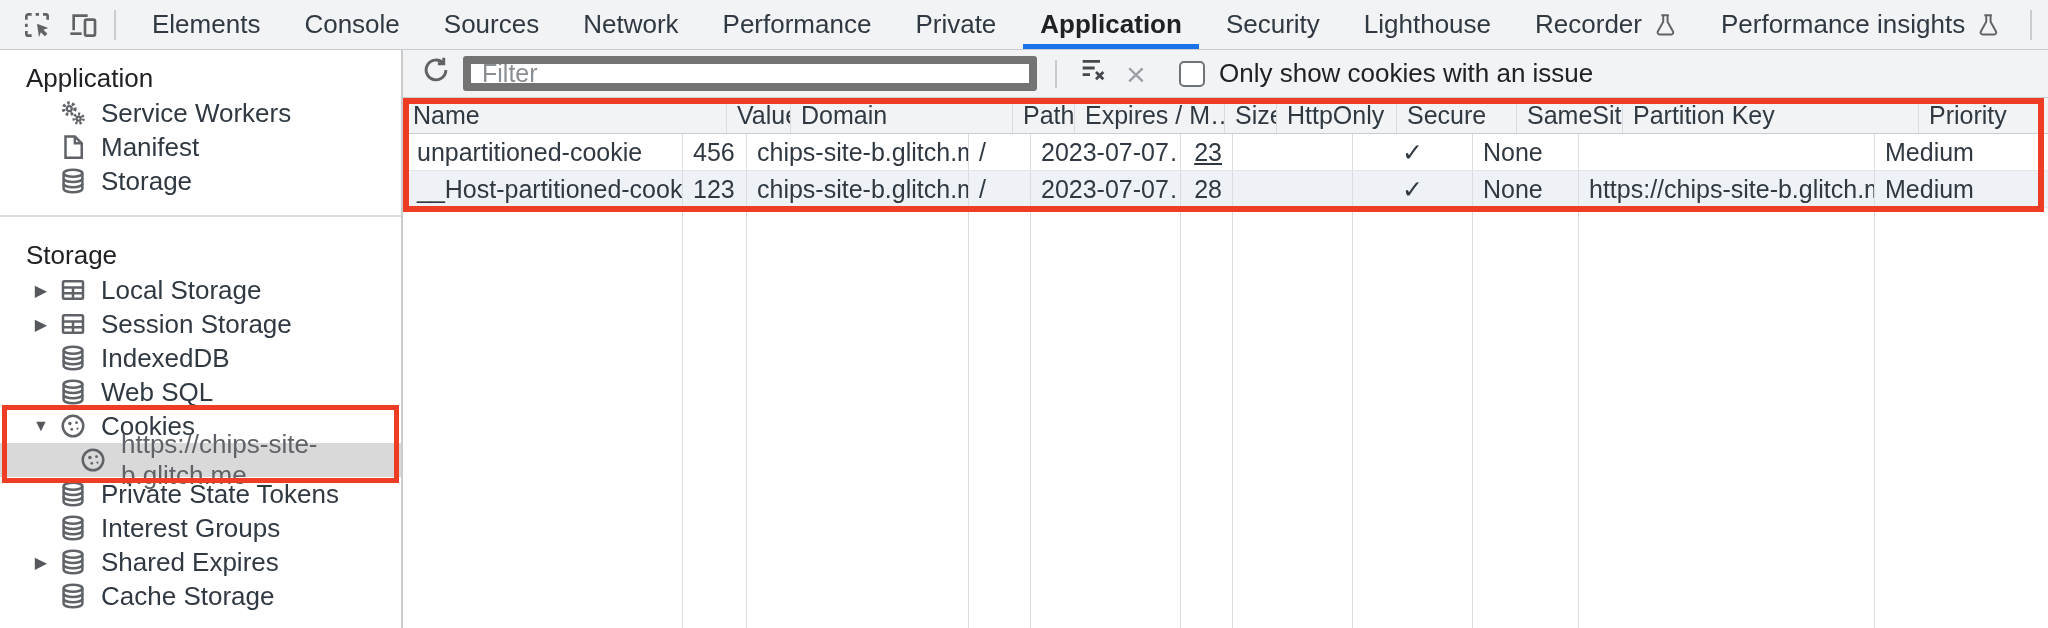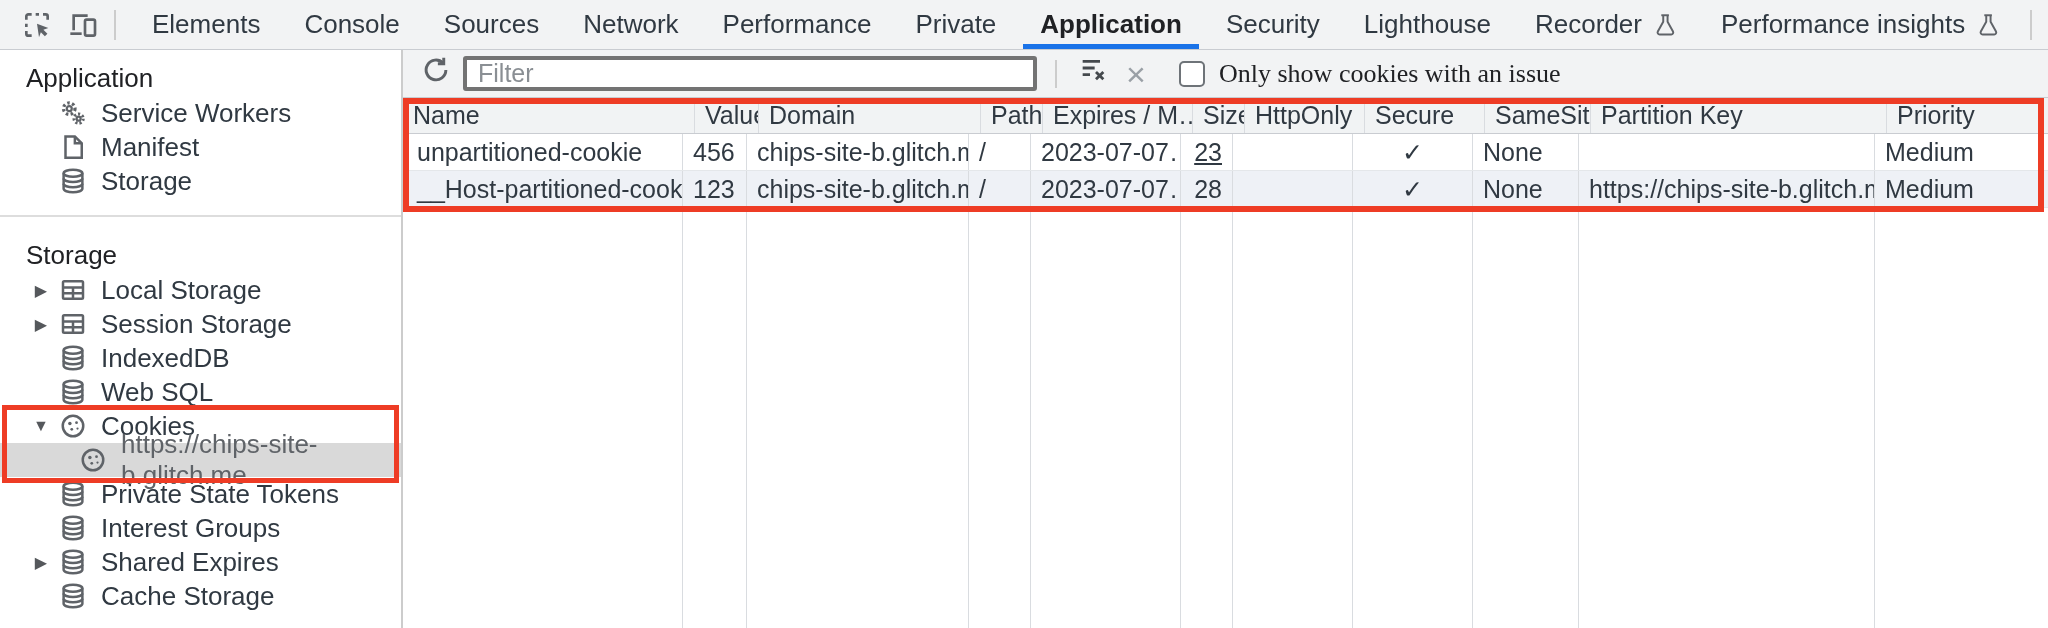--- a/index.html
+++ b/index.html
@@ -40,29 +40,29 @@
   .tree-row.selected { background:var(--selbg); color:#5f6368; }
   .annotation { position:absolute; border:6px solid var(--red); pointer-events:none; z-index:5; }
   .sb-annotation { top:355px; left:2px; width:397px; height:78px; border-width:5px; }
 
   
   .main { flex:1; display:flex; flex-direction:column; min-width:0; position:relative; }
   .filter-toolbar { height:48px; flex:none; background:#f2f3f4; border-bottom:1px solid #c9ccd1;
                     display:flex; align-items:center; padding-left:12px; font-size:26px; }
   .tool-btn { width:42px; height:42px; display:flex; align-items:center; justify-content:center;
               color:#5f6368; flex:none; }
-  .filter-input { width:574px; height:35px; margin-left:6px; border:4px solid #737373; border-radius:3px;
+  .filter-input { width:574px; height:35px; margin-left:6px; border:8px solid #737373; border-radius:3px;
                   background:#fff; font-size:25px; padding:0 11px; color:#303942; outline:none;
                   font-family:"Liberation Sans", sans-serif; }
   .filter-input::placeholder { color:#8a8f94; }
   .tb-sep { width:2px; height:28px; background:#ccc; margin:0 16px 0 18px; flex:none; }
   .x-dim { color:#9aa0a6; font-size:34px; line-height:1; width:42px; text-align:center; }
   .checkbox { width:26px; height:26px; border:2px solid #6e7378; border-radius:5px; background:#fff;
               margin-left:22px; flex:none; }
-  .cb-label { margin-left:14px; color:#202124; white-space:nowrap;font-family:Liberation Serif, serif; }
+  .cb-label { margin-left:14px; color:#202124; white-space:nowrap; }
 
   
   .grid { flex:1; display:flex; flex-direction:column; position:relative; font-size:25px; min-height:0; }
   .g-row { display:flex; height:37px; flex:none; align-items:stretch; border-bottom:1px solid #e4e7ea; }
   .g-row.alt { background:var(--altbg); }
   .g-header { height:36px; background:#f1f3f4; border-bottom:1px solid #c9ccd1; color:#303942; }
   .g-cell { padding:0 10px; border-right:1px solid #d9dce0; display:flex; align-items:center;
             white-space:nowrap; overflow:hidden; flex:none; }
   .g-cell.last { flex:1; border-right:none; }
   .g-cell.al-right { justify-content:flex-end; }
@@ -336,21 +336,21 @@
           </span>
         </div>
         <div class="x-dim">×</div>
         <div class="checkbox"></div>
         <div class="cb-label">Only show cookies with an issue</div>
       </div>
 
       <div class="grid" id="grid">
         <div class="annotation grid-annotation"></div>
       <div class="g-row g-header">
-            <div class="g-cell" style="width: 292px;">Name</div>
+            <div class="g-cell" style="width: 324px;">Name</div>
             <div class="g-cell" style="width: 64px;">Value</div>
             <div class="g-cell" style="width: 222px;">Domain</div>
             <div class="g-cell" style="width: 62px;">Path</div>
             <div class="g-cell" style="width: 150px;">Expires / M…</div>
             <div class="g-cell" style="width: 52px;">Size</div>
             <div class="g-cell" style="width: 120px;">HttpOnly</div>
             <div class="g-cell" style="width: 120px;">Secure</div>
             <div class="g-cell" style="width: 106px;">SameSite</div>
             <div class="g-cell" style="width: 296px;">Partition Key</div>
             <div class="g-cell last">Priority</div>

